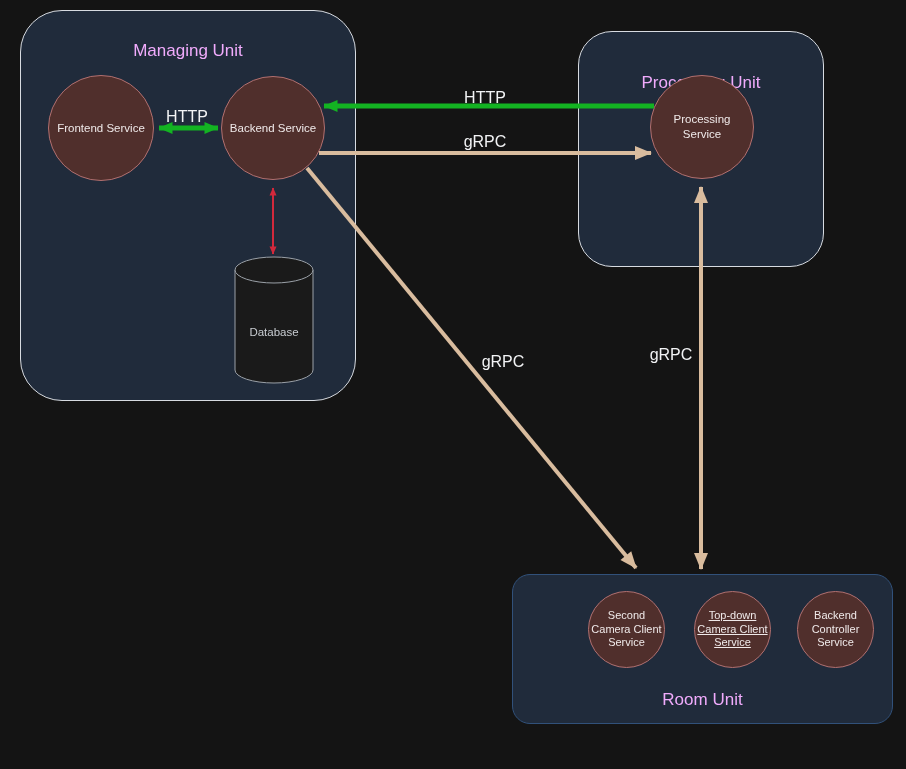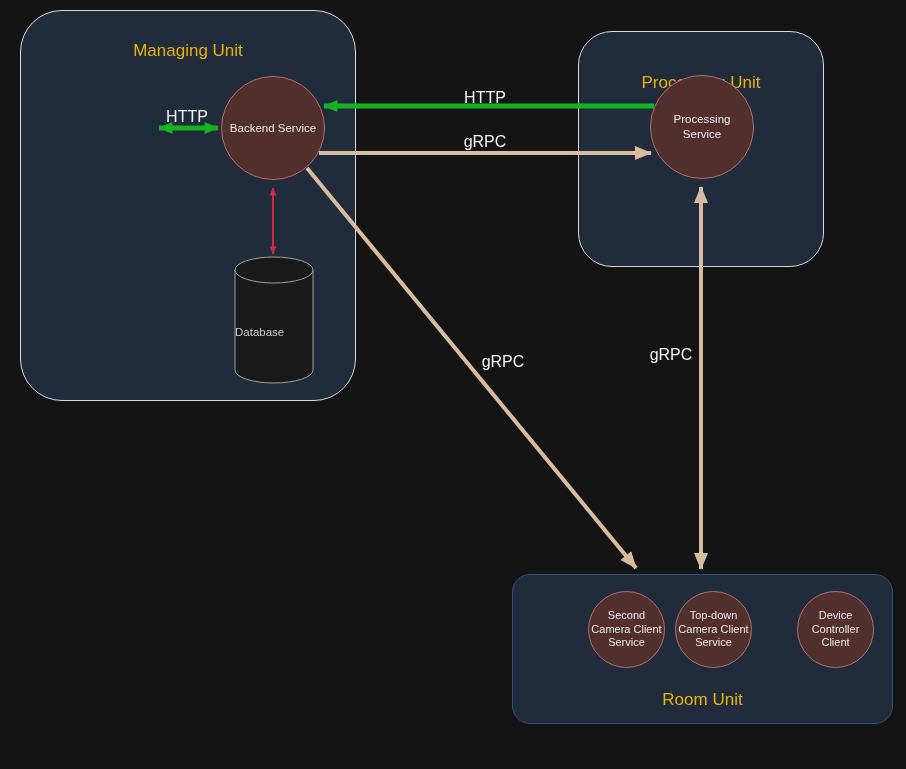--- a/index.html
+++ b/index.html
@@ -1,85 +1,88 @@
 <!DOCTYPE html>
 <html><head>
 <meta charset="utf-8">
 <style>
   html,body{margin:0;padding:0;background:#141414;}
   body{font-family:"Liberation Sans",sans-serif;}
   .stage{position:relative;width:906px;height:769px;background:#141414;overflow:hidden;}
 
   
   .unit{position:absolute;background:#202b3b;box-sizing:border-box;}
-  .unit-title{position:absolute;left:0;right:0;text-align:center;color:#eab308;font-size:17px;}
+  .unit-title{position:absolute;left:0;right:0;text-align:center;color:#f0abfc;font-size:17px;}
   .unit-managing{left:20px;top:10px;width:336px;height:391px;border:1px solid #d7dbe1;border-radius:42px;}
   .unit-managing .unit-title{top:30px;}
   .unit-processing{left:578px;top:31px;width:246px;height:236px;border:1px solid #d7dbe1;border-radius:34px;}
   .unit-processing .unit-title{top:41px;}
   .unit-room{left:512px;top:574px;width:381px;height:150px;border:1.5px solid #31517a;border-radius:18px;}
   .unit-room .unit-title{top:115px;}
 
   
   .node{position:absolute;border-radius:50%;background:#502f2c;border:1px solid #b17070;
         box-sizing:border-box;display:flex;align-items:center;justify-content:center;
         text-align:center;color:#efe9e9;font-size:11.5px;line-height:1.3;padding:2px;}
   .node-frontend{left:48px;top:75px;width:106px;height:106px;}
   .node-backend{left:221px;top:76px;width:104px;height:104px;}
   .node-processing{left:650px;top:75px;width:104px;height:104px;}
   .node-small{font-size:11px;line-height:1.25;}
   .node-camera{left:518px;top:591px;width:77px;height:77px;}
   .node-second{left:588px;top:591px;width:77px;height:77px;}
-  .node-topdown{left:675px;top:591px;width:77px;height:77px;}
+  .node-topdown{left:694px;top:591px;width:77px;height:77px;text-decoration:underline;}
   .node-device{left:797px;top:591px;width:77px;height:77px;}
 
   
   svg.edges{position:absolute;left:0;top:0;width:906px;height:769px;pointer-events:none;}
 
   
   .edge-label{position:absolute;transform:translate(-50%,-50%);color:#f2f3f5;font-size:16px;white-space:nowrap;}
   .lbl-http-fb{left:187px;top:117px;}
   .lbl-http-pb{left:485px;top:98px;}
   .lbl-grpc-bp{left:485px;top:142px;}
   .lbl-grpc-broom{left:503px;top:362px;}
   .lbl-grpc-proom{left:671px;top:355px;}
 
   
-  .db-label{position:absolute;left:235px;top:326px;width:78px;
+  .db-label{position:absolute;left:235px;top:326px;width:78px;text-align:center;
             color:#c8ccd1;font-size:11.5px;}
 </style>
 </head>
 <body>
 
 <div class="stage">
 
   <div class="unit unit-managing">
     <div class="unit-title">Managing Unit</div>
   </div>
   <div class="unit unit-processing">
     <div class="unit-title">Processing Unit</div>
   </div>
   <div class="unit unit-room">
     <div class="unit-title">Room Unit</div>
   </div>
 
+  <div class="node node-frontend">
+    <span>Frontend Service</span>
+  </div>
   <div class="node node-processing">
     <span>Processing Service</span>
   </div>
   <div class="node node-backend">
     <span>Backend Service</span>
   </div>
   <div class="node node-small node-second">
     <span>Second Camera Client Service</span>
   </div>
   <div class="node node-small node-topdown">
     <span>Top-down Camera Client Service</span>
   </div>
   <div class="node node-small node-device">
-    <span>Device Controller Client</span>
+    <span>Backend Controller Service</span>
   </div>
 
   <svg class="edges" viewBox="0 0 906 769" xmlns="http://www.w3.org/2000/svg">
     <defs>
       <marker id="arrow-green" viewBox="0 0 16 14" refX="14.5" refY="7" markerWidth="16" markerHeight="14" markerUnits="userSpaceOnUse" orient="auto-start-reverse">
         <path d="M1,1 L15,7 L1,13 Z" fill="#13b322"></path>
       </marker>
       <marker id="arrow-tan" viewBox="0 0 19 16" refX="17" refY="8" markerWidth="19" markerHeight="16" markerUnits="userSpaceOnUse" orient="auto-start-reverse">
         <path d="M1,1 L18,8 L1,15 Z" fill="#d9bc9e"></path>
       </marker>

